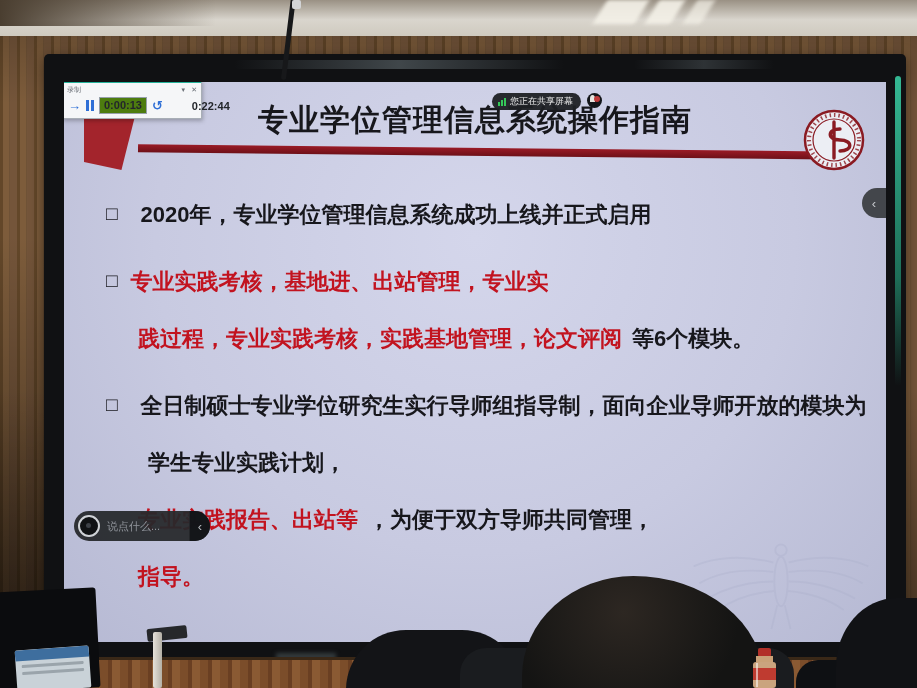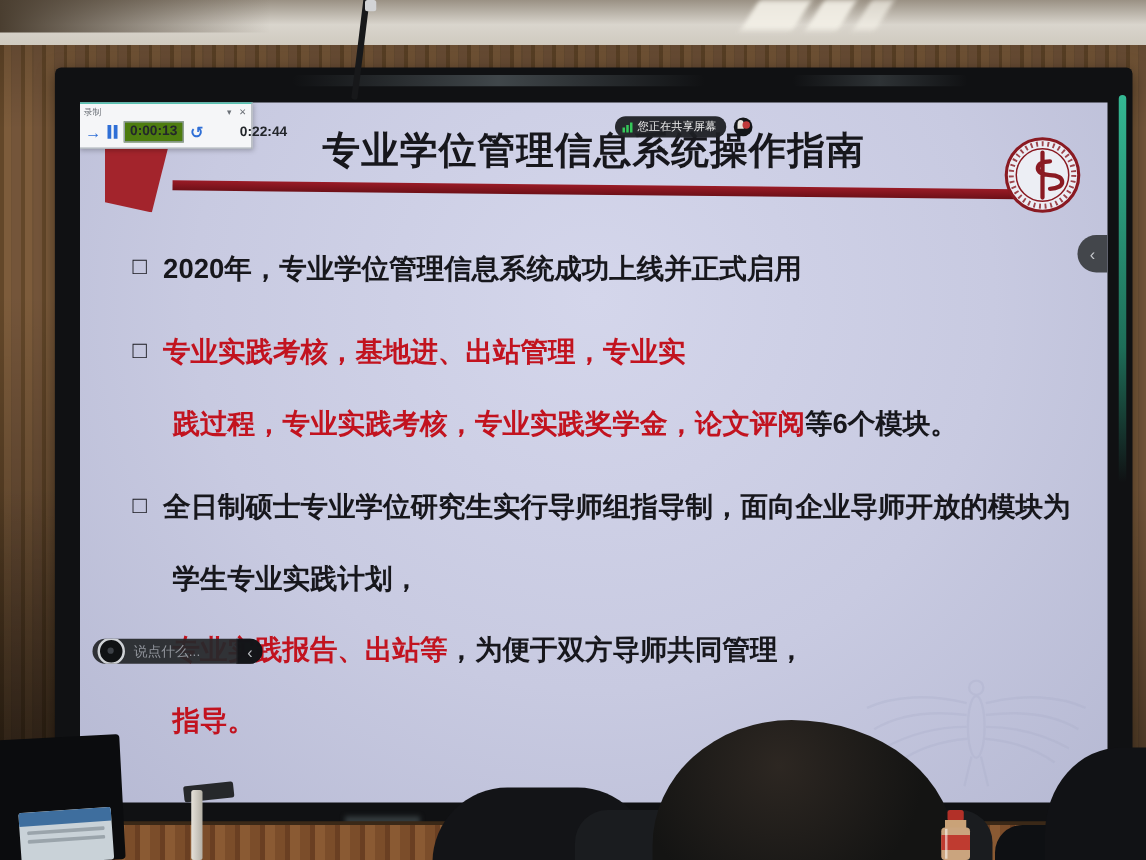--- a/index.html
+++ b/index.html
@@ -42,56 +42,56 @@
   .title-bar{position:absolute;left:74px;top:66px;width:708px;height:8px;transform:rotate(.6deg);
           background:linear-gradient(180deg,#9a1b26,var(--maroon,#6e1018));}
   .logo{position:absolute;right:20px;top:26px;width:64px;height:64px;}
   .bullets{position:absolute;left:42px;top:104px;width:770px;color:var(--slide_text,#17171c);}
   .bgroup{margin-bottom:10px;}
   .line{height:57px;display:flex;align-items:center;white-space:nowrap;
         font-size:22px;font-weight:700;}
   .line.cont{padding-left:32px;}
   .marker{font-size:19px;margin-right:13px;transform:translateY(-1px);}
   .seg.red{color:var(--accent_red,#c2131f);}
-  .seg.black{color:var(--slide_text,#17171c);}
+  .seg.black{color:var(--slide_text,#17171c);margin-left:10px;}
   .watermark{position:absolute;left:622px;top:420px;opacity:.55;}
 
   
   .rec-toolbar{position:absolute;left:-2px;top:-2px;width:138px;background:#f5f6f8;
         border:1px solid #a8aeb6;border-top:3px solid var(--toolbar_teal,#25b39b);
         box-shadow:1px 2px 4px rgba(0,0,0,.25);font-size:10px;z-index:10;}
   .rec-row1{display:flex;align-items:center;padding:1px 4px 0 4px;height:11px;color:#6a6f76;}
   .rec-title{font-size:7px;}
   .rec-row1 .sp{flex:1;}
   .rec-mini{font-size:7px;margin-left:6px;cursor:default;}
   .rec-row2{display:flex;align-items:center;gap:5px;padding:2px 5px 4px 5px;}
   .rec-arrow{color:var(--toolbar_blue,#2f6fd6);font-size:13px;font-weight:700;line-height:1;}
   .pause{display:flex;gap:2px;}
   .pause i{display:block;width:3px;height:11px;background:var(--toolbar_blue,#2f6fd6);}
   .timebox{border:1px solid #97a0ab;background:#4d7c0f;padding:0 4px;font-size:11px;
            font-weight:700;color:#23262b;line-height:15px;}
   .rec-replay{color:var(--toolbar_blue,#2f6fd6);font-size:13px;font-weight:700;line-height:1;}
   .rec-total{font-size:11px;font-weight:700;color:#23262b;margin-left:24px;}
 
   
-  .share-wrap{position:absolute;left:428px;top:11px;display:flex;align-items:center;gap:6px;z-index:10;}
+  .share-wrap{position:absolute;left:428px;top:11px;display:flex;gap:6px;z-index:10;}
   .share-pill{display:flex;align-items:center;gap:4px;background:rgba(30,32,36,.95);
               border-radius:9px;padding:2px 8px 2px 6px;}
   .sig{display:flex;align-items:flex-end;gap:1px;height:8px;}
   .sig i{display:block;width:2px;background:var(--share_green,#35c759);}
   .sig i:nth-child(1){height:4px;} .sig i:nth-child(2){height:6px;} .sig i:nth-child(3){height:8px;}
   .share-text{font-size:9px;color:#ececec;}
   .share-avatar{width:15px;height:15px;border-radius:50%;background:#141619;position:relative;}
   .share-avatar::after{content:"";position:absolute;right:2px;top:3px;width:6px;height:6px;
               border-radius:50%;background:#c03a3a;}
   .share-avatar::before{content:"";position:absolute;left:3px;top:2px;width:5px;height:7px;
               border-radius:50% 50% 0 0;background:#e8e4de;}
 
   
-  .chat{position:absolute;left:10px;top:429px;width:136px;height:20px;border-radius:15px;
+  .chat{position:absolute;left:10px;top:429px;width:136px;height:30px;border-radius:15px;
         background:rgba(38,40,44,.94);display:flex;align-items:center;z-index:10;overflow:hidden;}
   .disc{width:18px;height:18px;border-radius:50%;border:2px solid #cfd2d6;background:#101214;
         margin-left:4px;flex:none;position:relative;}
   .disc::after{content:"";position:absolute;left:6px;top:6px;width:5px;height:5px;border-radius:50%;background:#3c4046;}
   .chat-ph{flex:1;margin-left:7px;font-size:11px;color:#90949b;}
   .chat-chev{width:20px;height:30px;display:flex;align-items:center;justify-content:center;
         background:rgba(18,19,22,.9);color:#b9bcc1;font-size:13px;border-left:1px solid rgba(255,255,255,.07);}
 
   
   .collapse-tab{position:absolute;right:0;top:106px;width:24px;height:30px;border-radius:15px 0 0 15px;
@@ -166,21 +166,21 @@
               <span class="marker">□</span>
               <span class="seg black">2020年，专业学位管理信息系统成功上线并正式启用</span>
             </div>
           </div>
           <div class="bgroup">
             <div class="line">
               <span class="marker">□</span>
               <span class="seg red">专业实践考核，基地进、出站管理，专业实</span>
             </div>
             <div class="line cont">
-              <span class="seg red">践过程，专业实践考核，专业实践奖学金，论文评阅</span>
+              <span class="seg red">践过程，专业实践考核，实践基地管理，论文评阅</span>
               <span class="seg black">等6个模块。</span>
             </div>
           </div>
           <div class="bgroup">
             <div class="line">
               <span class="marker">□</span>
               <span class="seg black">全日制硕士专业学位研究生实行导师组指导制，面向企业导师开放的模块为</span>
             </div>
             <div class="line cont">
               <span class="seg black">学生专业实践计划，</span>

